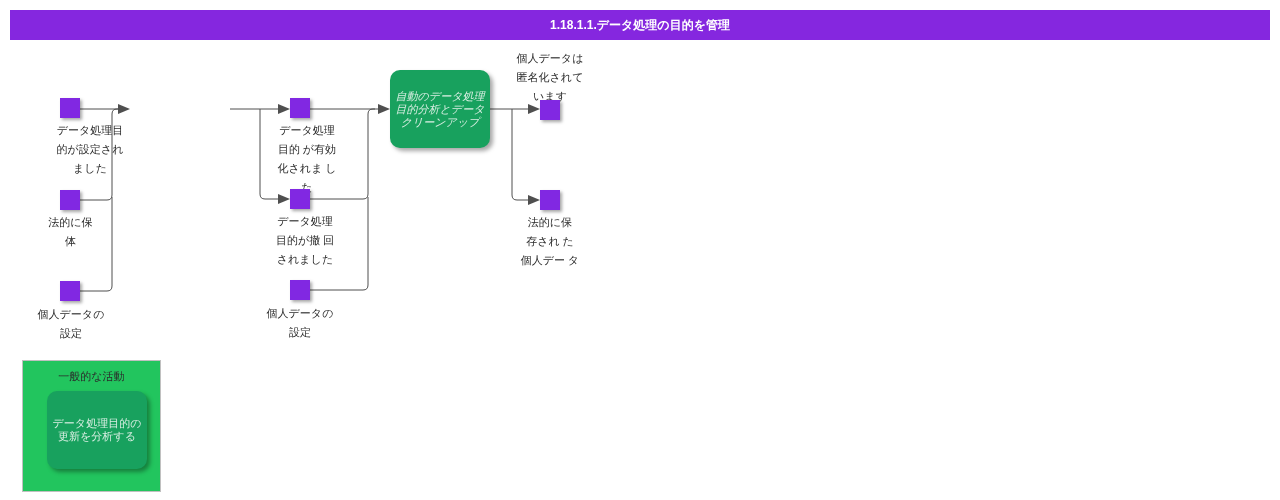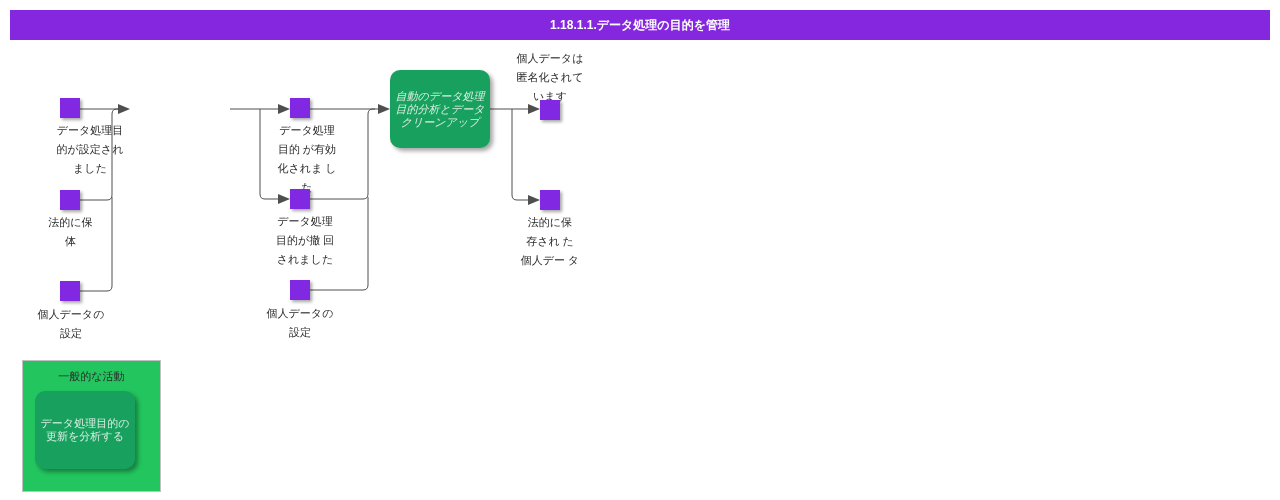--- a/index.html
+++ b/index.html
@@ -59,21 +59,21 @@
     background: #22c55e;
   }
   .legend-title {
     position: absolute;
     left: 0; top: 8px; width: 100%;
     text-align: center;
     color: #2B2B2B;
     font-size: 11px;
     font-family: "Liberation Serif", serif;
   }
-  .legend .activity { left: 12px; top: 30px; }
+  .legend .activity { left: 24px; top: 30px; }
   svg.connectors {
     position: absolute;
     left: 0; top: 0;
     width: 1280px; height: 500px;
     pointer-events: none;
   }
   svg.connectors path { stroke: #4F4F4F; stroke-width: 1; fill: none; }
   svg.connectors polygon { fill: #4F4F4F; stroke: none; }
 </style>
 </head>

